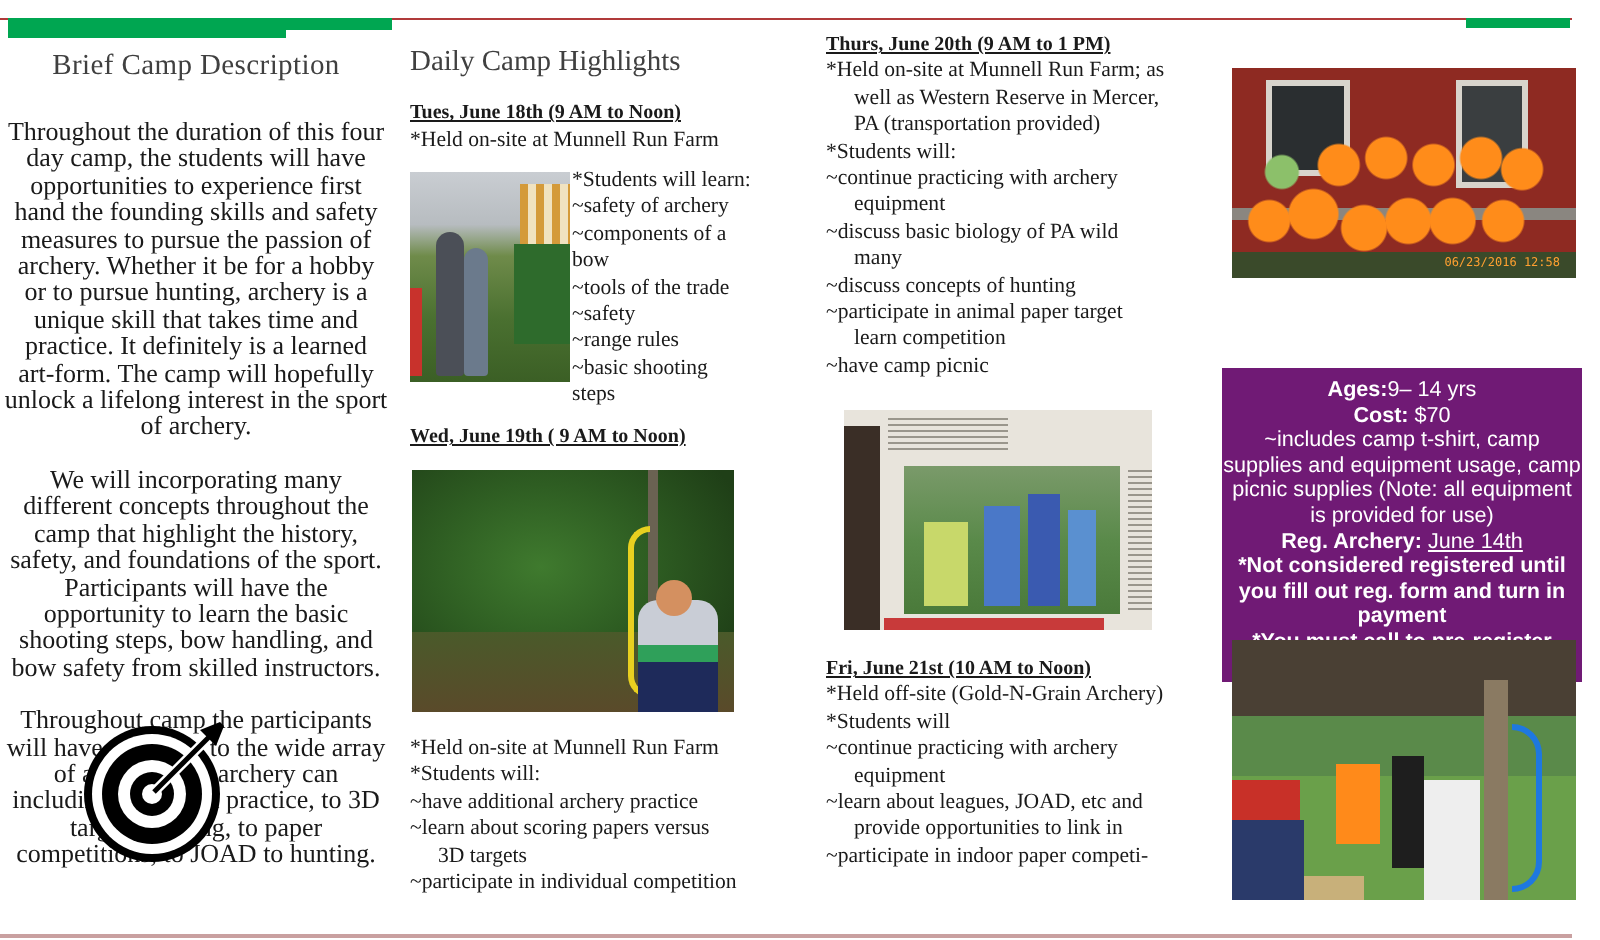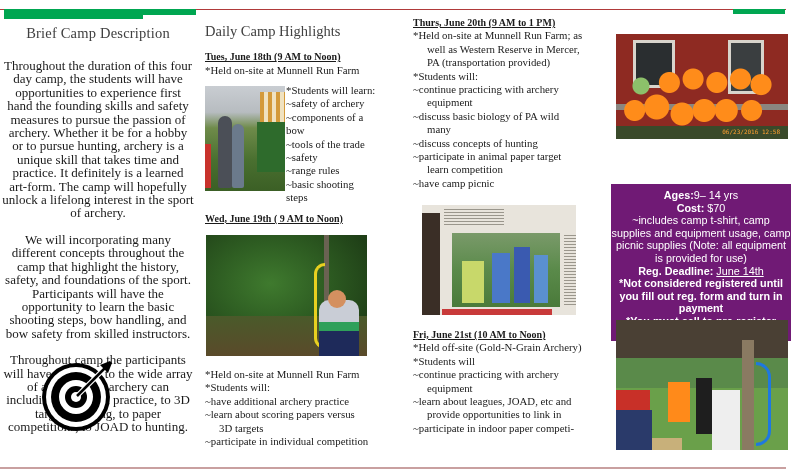--- a/index.html
+++ b/index.html
@@ -229,21 +229,21 @@
     <div class="bench"></div>
     <div class="grass"></div>
     <div class="shirts"></div>
   <div class="stamp">06/23/2016 12:58</div>
 </div>
 
 <div class="abs info-box">
   <div><b>Ages:</b><span>9– 14 yrs</span></div>
   <div><b>Cost:</b> <span>$70</span></div>
   <div>~includes camp t-shirt, camp supplies and equipment usage, camp picnic supplies (Note: all equipment is provided for use)</div>
-  <div><b>Reg. Deadline:</b> <span class="u">June 14th</span></div>
+  <div><b>Reg. Archery:</b> <span class="u">June 14th</span></div>
   <div><b>*Not considered registered until you fill out reg. form and turn in payment</b></div>
   <div><b>*You must call to pre-register</b></div>
 </div>
 
 <div class="abs photo ph-range">
   <div class="trees"></div>
     <div class="roof"></div>
     <div class="post"></div>
   <div class="p-red"></div>
     <div class="p-orange"></div>

